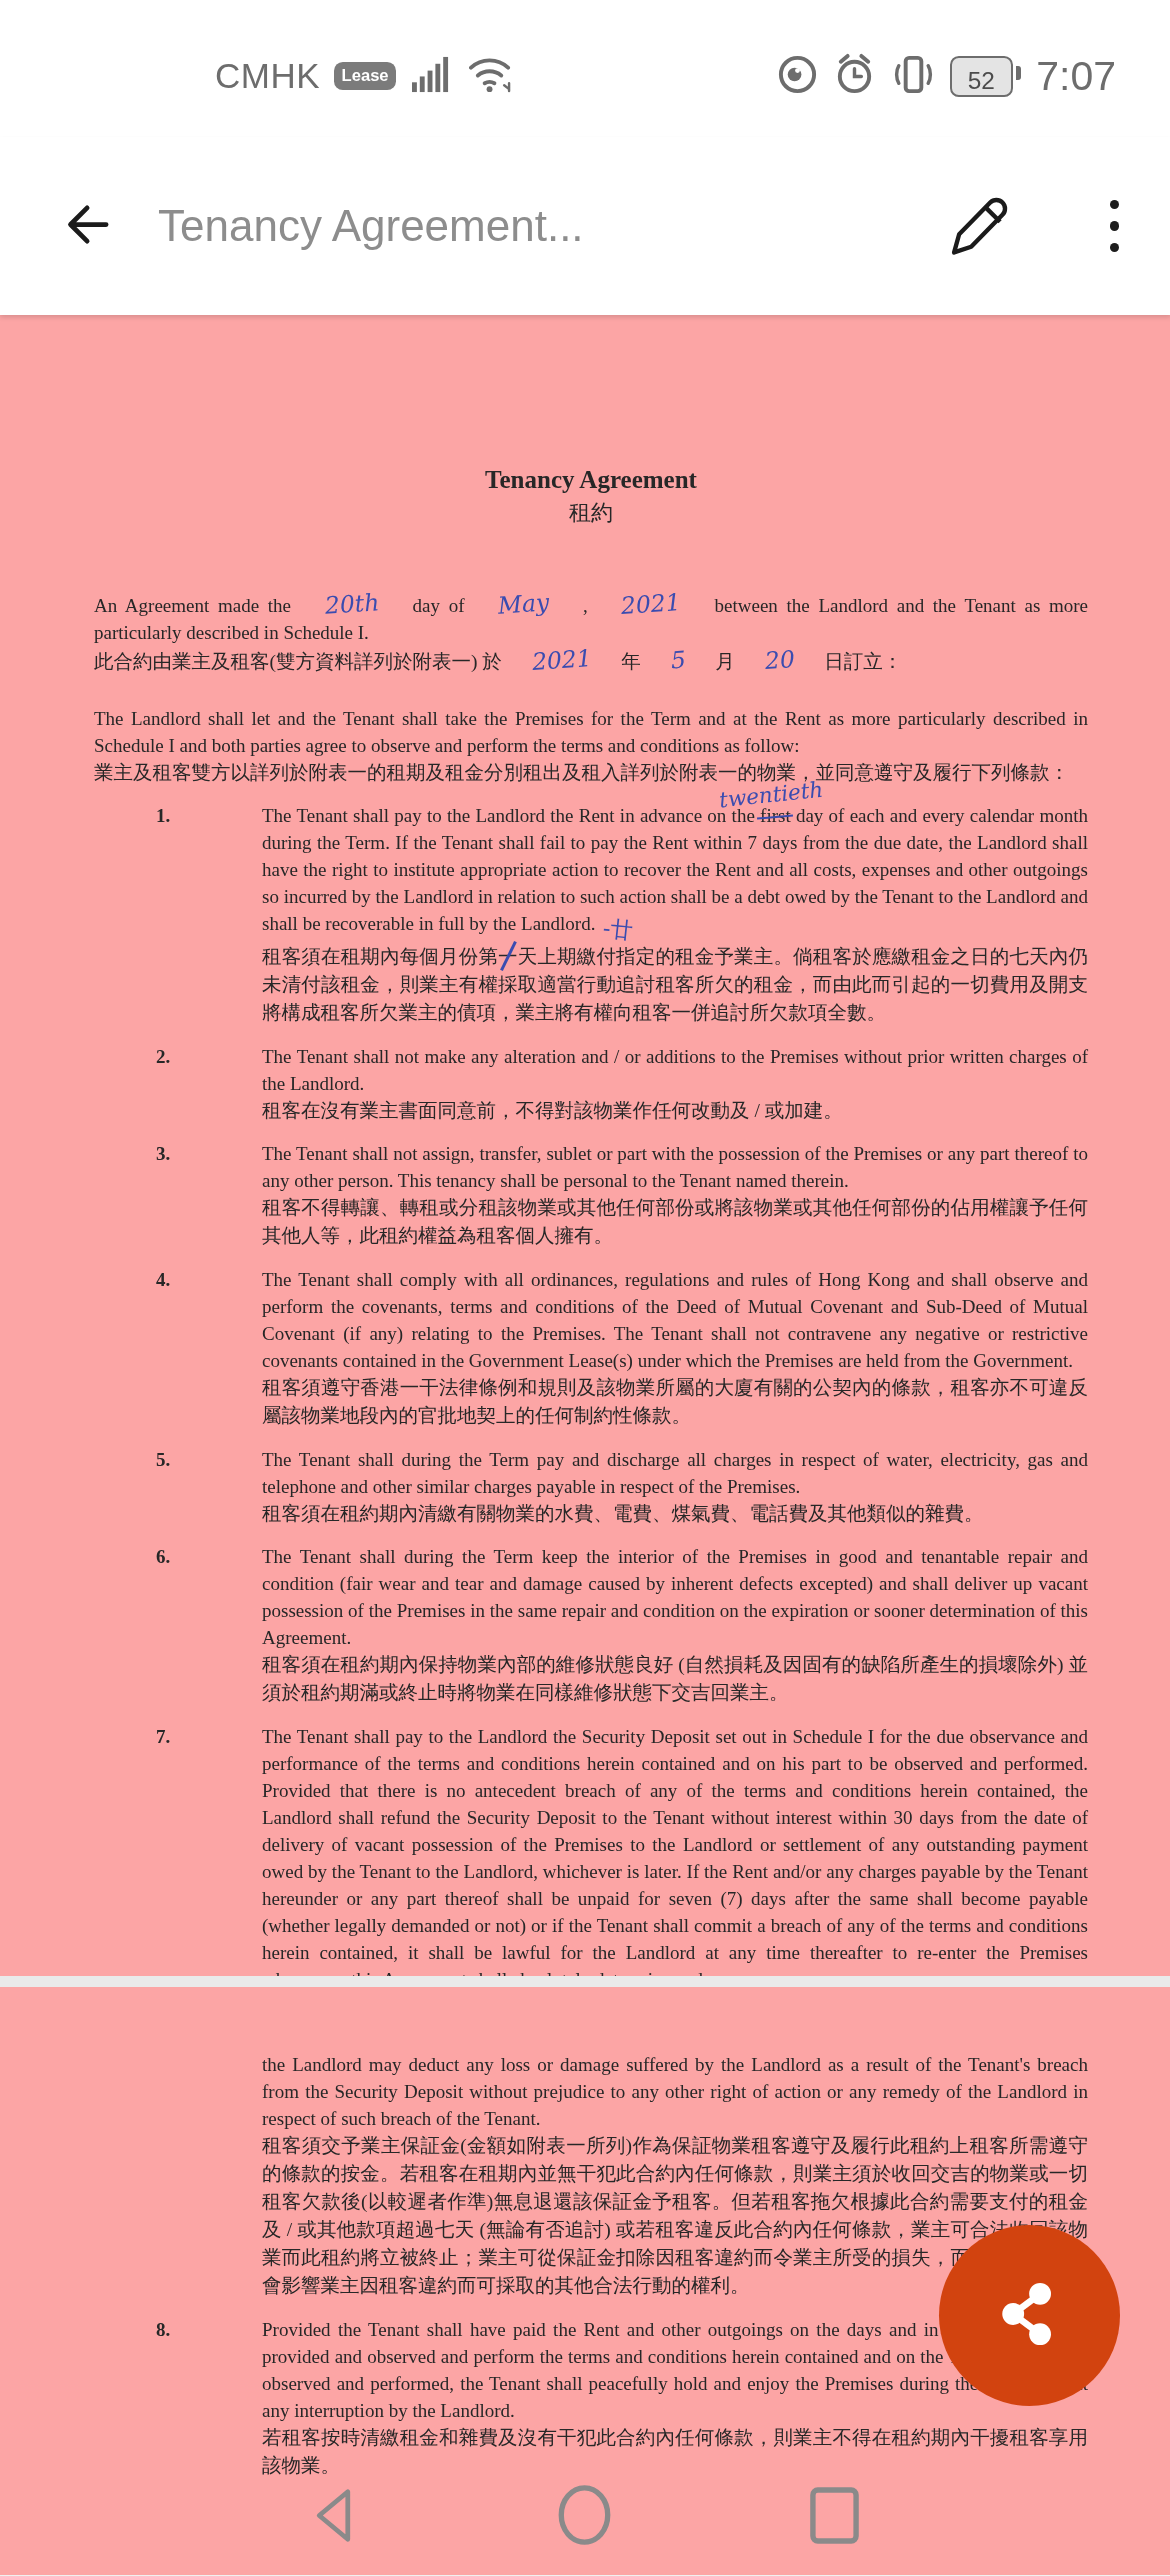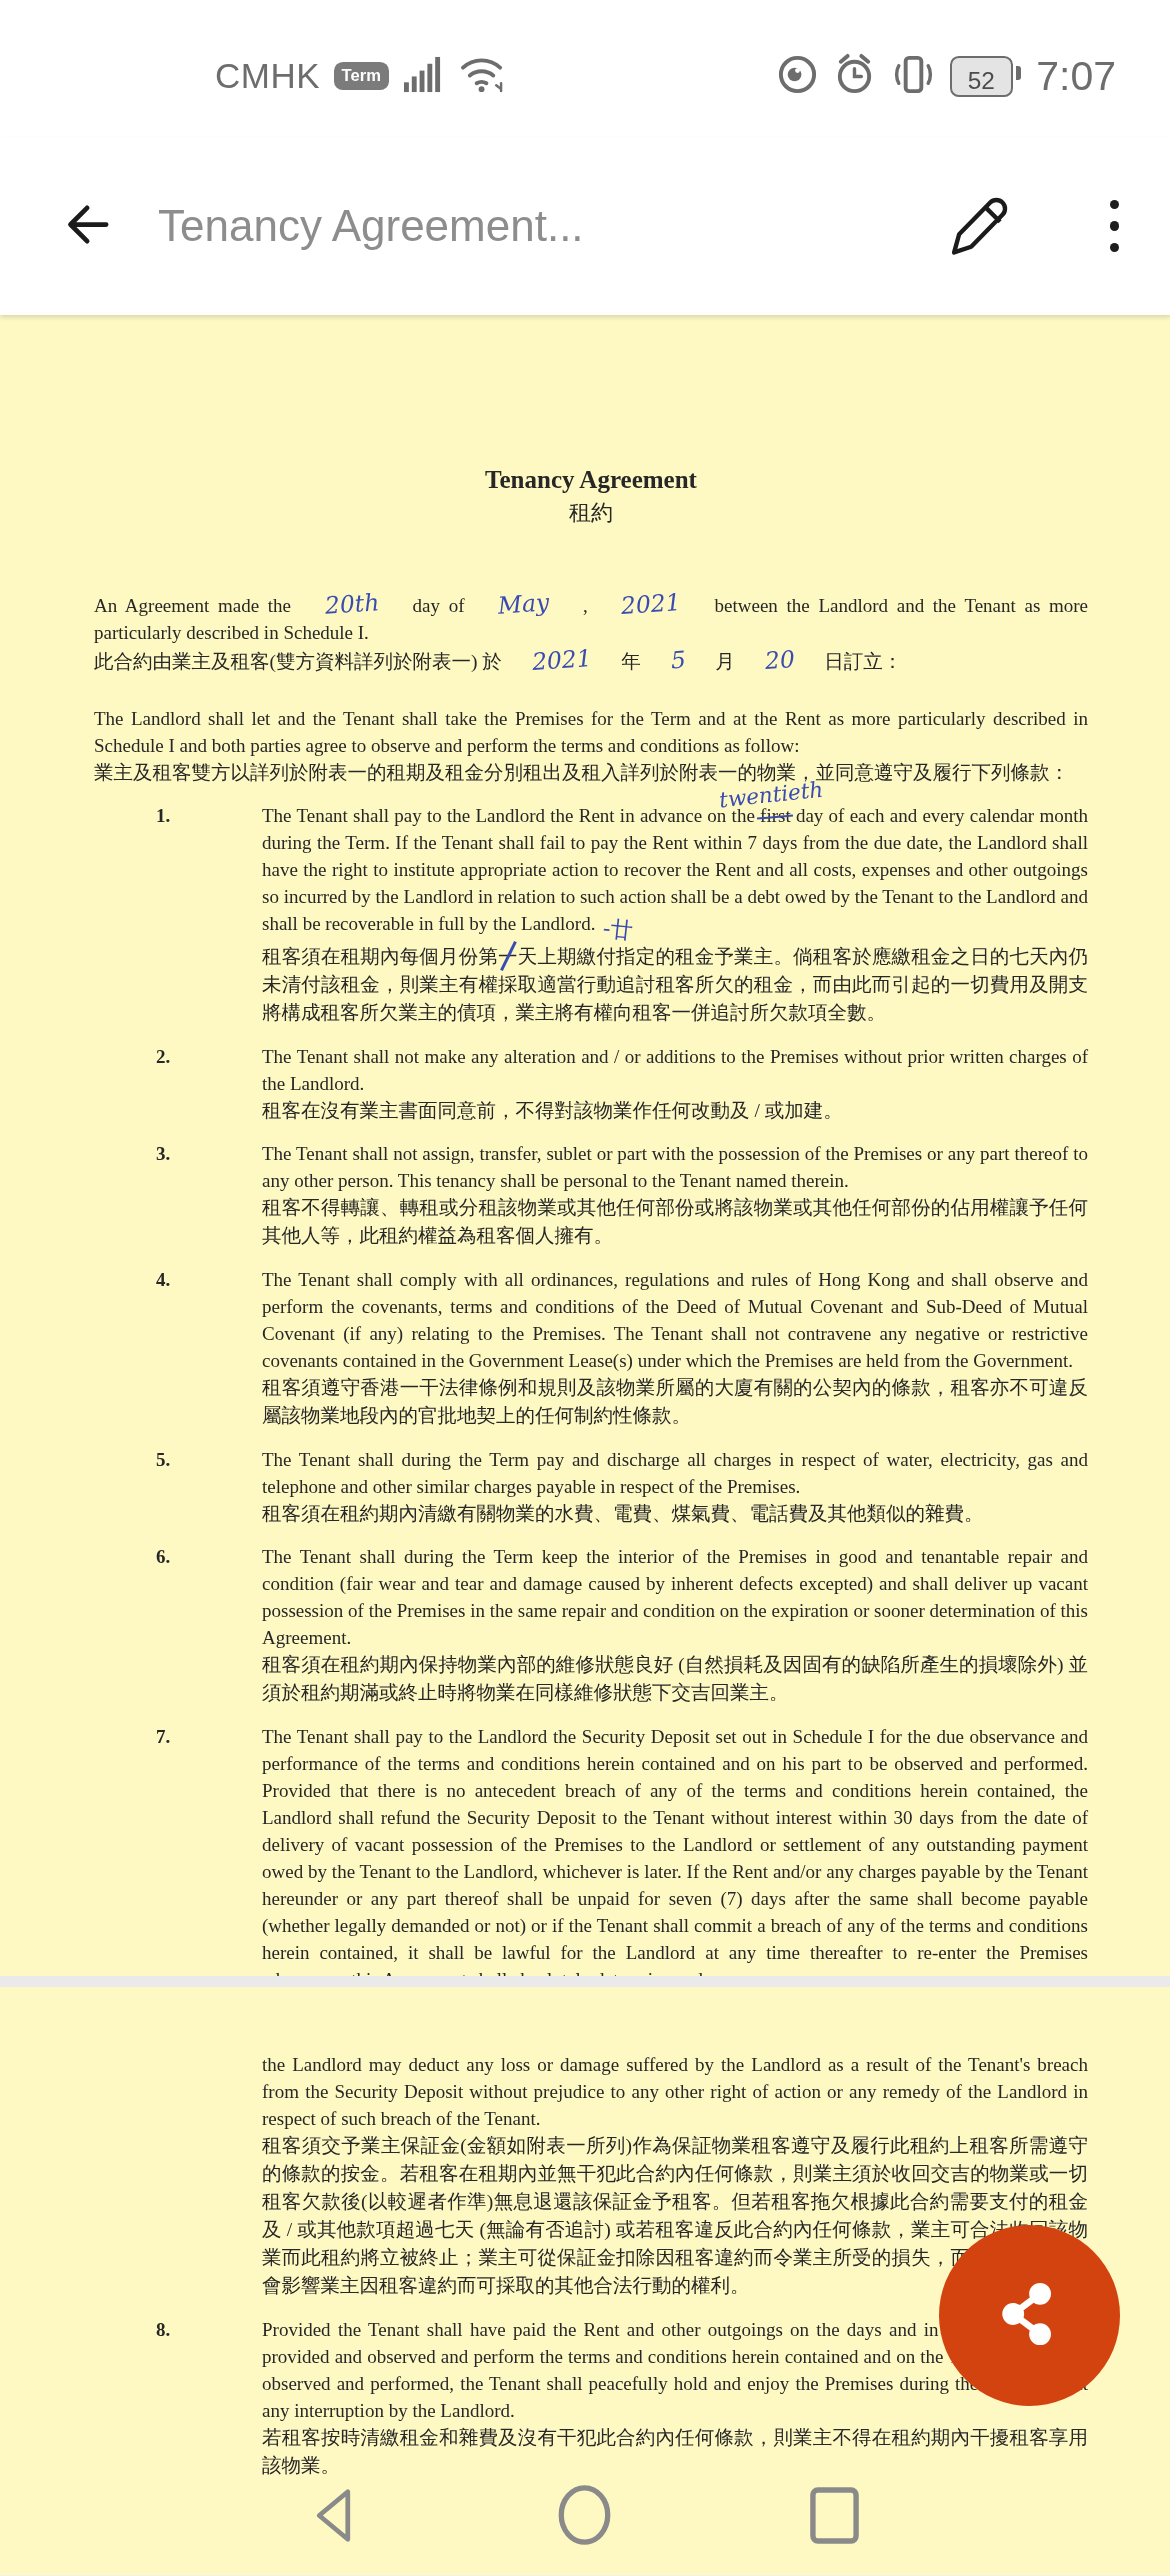--- a/index.html
+++ b/index.html
@@ -30,21 +30,21 @@
   .hdr-title{margin-left:39px;font-size:44px;color:#8d8d8d;flex:1;
     white-space:nowrap;overflow:hidden;}
   .edit-btn{width:74px;height:74px;margin-right:72px;display:flex;
     align-items:center;justify-content:center;}
   .menu-btn{width:59px;height:74px;margin-right:27px;display:flex;
     flex-direction:column;align-items:center;justify-content:center;gap:11.7px;}
   .menu-btn i{width:9.8px;height:9.8px;border-radius:50%;background:#1d1d1d;}
 
   
   .doc-viewport{position:absolute;top:314px;left:0;right:0;bottom:0;background:#f0f0f0;}
-  .page{background:#fef9c3;box-sizing:border-box;
+  .page{background:#fca5a5;box-sizing:border-box;
     font-family:"Liberation Serif",serif;color:#272727;}
   .page1{position:absolute;top:0;left:0;width:1171px;height:1662px;
     padding:151px 83px 0 94px;overflow:hidden;}
   .page-gap{position:absolute;top:1662px;left:0;width:1171px;height:11.7px;background:#eaeaea;}
   .page2{position:absolute;top:1673px;left:0;width:1171px;height:588px;
     padding:64px 83px 0 94px;overflow:hidden;}
 
   .doc-title{text-align:center;font-weight:bold;font-size:25px;line-height:29px;}
   .doc-title-zh{text-align:center;font-size:22px;line-height:29px;margin-top:3.9px;}
 
@@ -83,21 +83,21 @@
   .nav-bar{position:absolute;left:0;right:0;bottom:0;height:103px;z-index:5;}
   .nav-ic{position:absolute;bottom:27px;}
   .nav-back{left:308px;} .nav-home{left:556px;} .nav-recents{left:809px;}
 </style>
 </head>
 <body>
 
 <div class="status-bar">
   <div class="sb-left">
     <span class="carrier">CMHK</span>
-    <span class="volte">Term</span>
+    <span class="volte">Lease</span>
     <span>
       <svg width="43" height="39" viewBox="0 0 44 40">
         <rect x="2" y="28" width="5" height="10" fill="#6d6d6d"></rect>
         <rect x="10" y="22" width="5" height="16" fill="#6d6d6d"></rect>
         <rect x="18" y="16" width="5" height="22" fill="#6d6d6d"></rect>
         <rect x="26" y="9" width="5" height="29" fill="#6d6d6d"></rect>
         <rect x="34" y="2" width="5" height="36" fill="#6d6d6d"></rect>
       </svg>
     </span>
     <span>

